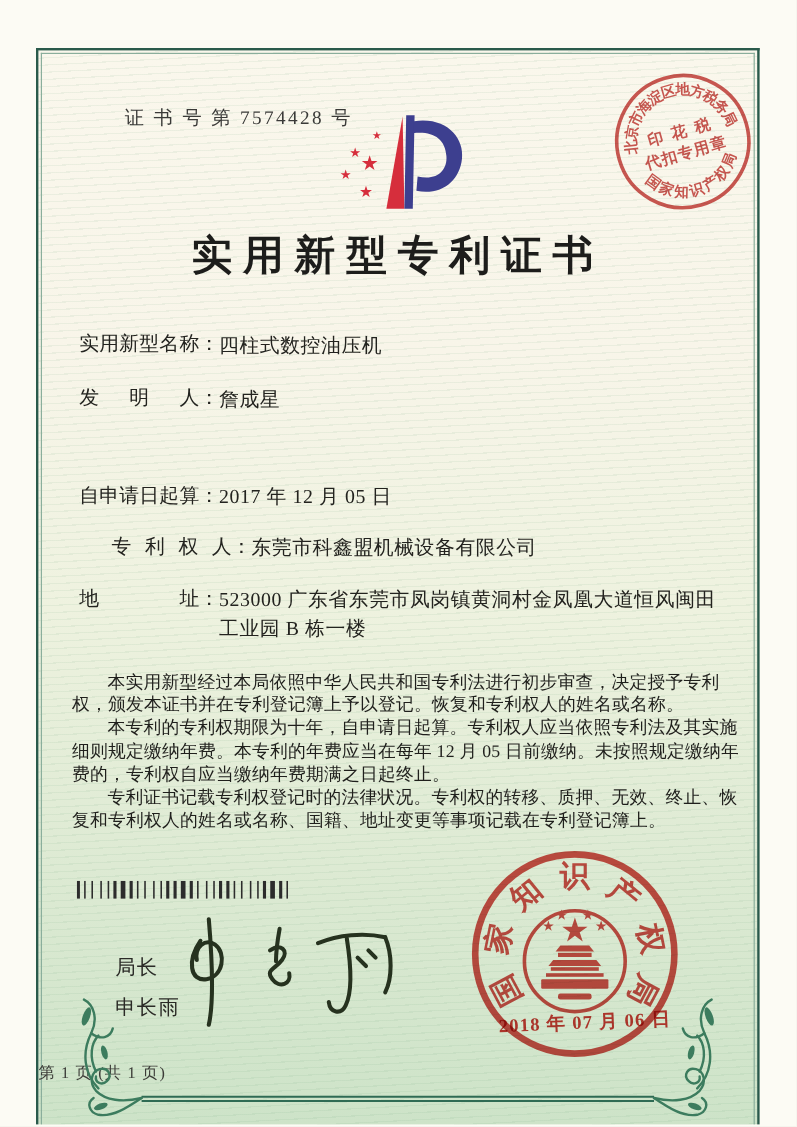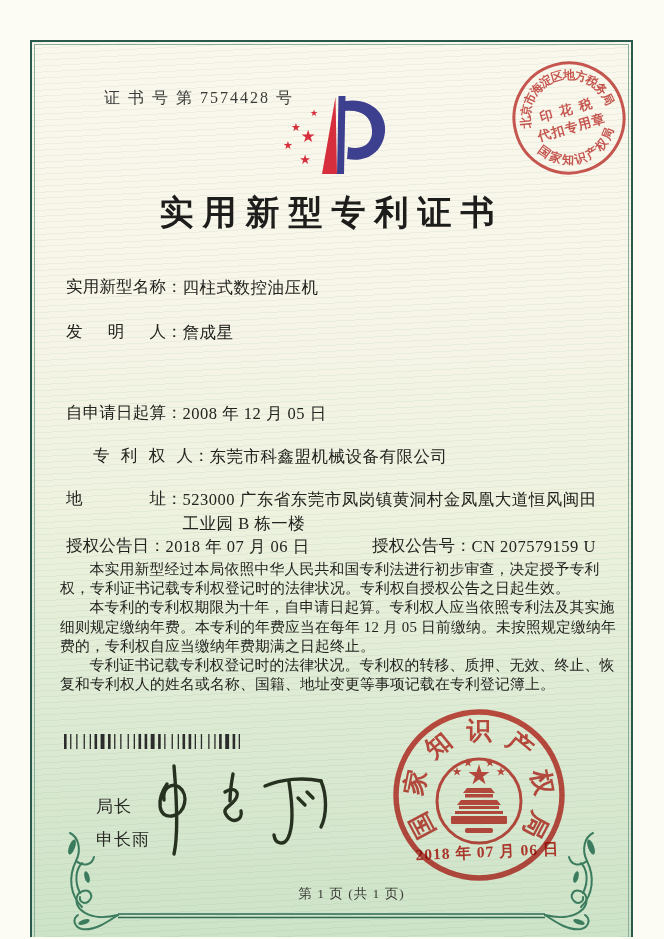--- a/index.html
+++ b/index.html
@@ -67,22 +67,22 @@
 
   .gov-seal{left:357px;top:663px;mix-blend-mode:multiply;opacity:.92;}
   .gov-seal text{fill:#d0403a;font-weight:bold;font-family:"Liberation Serif","DejaVu Serif",serif;}
   .gov-seal .emblem{fill:#d0403a;}
   .seal-date{
     left:368px;top:800px;width:175px;text-align:center;color:#cf3b35;
     font-size:15.5px;letter-spacing:1px;transform:rotate(-2.5deg);font-weight:600;
     mix-blend-mode:multiply;
   }
   .footer{
-    left:0;top:843px;width:100%;text-align:center;
-    font-size:13.5px;color:#3c3c38;letter-spacing:1px;margin-left:20px;
+    left:0;top:843px;width:100%;text-align:left;
+    font-size:13.5px;color:#3c3c38;letter-spacing:1px;
   }
   .bottom-orn{left:0;top:765px;}
   .bottom-orn path.vine{stroke:#3c7c5e;stroke-width:2;fill:none;stroke-linecap:round;}
   .bottom-orn .leaf{fill:#3c7c5e;}
   .bottom-orn .rule{stroke:#2f6b54;stroke-width:1.6;fill:none;}
 </style>
 </head>
 <body>
 
 <div class="page">
@@ -132,38 +132,32 @@
     <h1 class="title">实用新型专利证书</h1>
 
     <div class="fields">
       <div class="frow" style="top:45px;">
         <span class="flabel">发明人</span><span class="colon">：</span><span class="fvalue">詹成星</span>
       </div>
       <div class="frow" style="top:0;">
         <span class="flabel">实用新型名称</span><span class="colon">：</span><span class="fvalue">四柱式数控油压机</span>
       </div>
       <div class="frow" style="top:126px;">
-        <span class="flabel">自申请日起算</span><span class="colon">：</span><span class="fvalue">2008 年 12 月 05 日</span>
+        <span class="flabel">自申请日起算</span><span class="colon">：</span><span class="fvalue">2017 年 12 月 05 日</span>
       </div>
       <div class="frow" style="top:169px;margin-left:27px;">
         <span class="flabel">专利权人</span><span class="colon">：</span><span class="fvalue">东莞市科鑫盟机械设备有限公司</span>
       </div>
       <div class="frow" style="top:212px;font-family:Liberation Serif, serif;">
         <span class="flabel">地址</span><span class="colon">：</span><span class="fvalue">523000 广东省东莞市凤岗镇黄洞村金凤凰大道恒风闽田工业园 B 栋一楼</span>
       </div>
-      <div class="frow" style="top:259px;">
-        <span class="flabel" style="width:83px;">授权公告日</span><span class="colon">：</span><span class="fvalue" style="width:190px;">2018 年 07 月 06 日</span>
-        <span class="pair2">
-          <span class="flabel">授权公告号</span><span class="colon">：</span><span class="fvalue" style="width:170px;">CN 207579159 U</span>
-        </span>
-      </div>
     </div>
 
     <div class="body-text">
-      <p>本实用新型经过本局依照中华人民共和国专利法进行初步审查，决定授予专利权，专利证书记载专利权登记时的法律状况。专利权自授权公告之日起生效。</p>
+      <p>本实用新型经过本局依照中华人民共和国专利法进行初步审查，决定授予专利权，颁发本证书并在专利登记簿上予以登记。恢复和专利权人的姓名或名称。</p>
       <p>本专利的专利权期限为十年，自申请日起算。专利权人应当依照专利法及其实施细则规定缴纳年费。本专利的年费应当在每年 12 月 05 日前缴纳。未按照规定缴纳年费的，专利权自应当缴纳年费期满之日起终止。</p>
       <p>专利证书记载专利权登记时的法律状况。专利权的转移、质押、无效、终止、恢复和专利权人的姓名或名称、国籍、地址变更等事项记载在专利登记簿上。</p>
     </div>
 
     <svg class="barcode" width="178" height="15" viewBox="0 0 178 15">
         <rect x="0.0" y="0" width="2.6" height="15"></rect>
         <rect x="6.1" y="0" width="1.3" height="15"></rect>
         <rect x="12.2" y="0" width="1.3" height="15"></rect>
         <rect x="19.6" y="0" width="1.3" height="15"></rect>
         <rect x="25.7" y="0" width="1.3" height="15"></rect>

